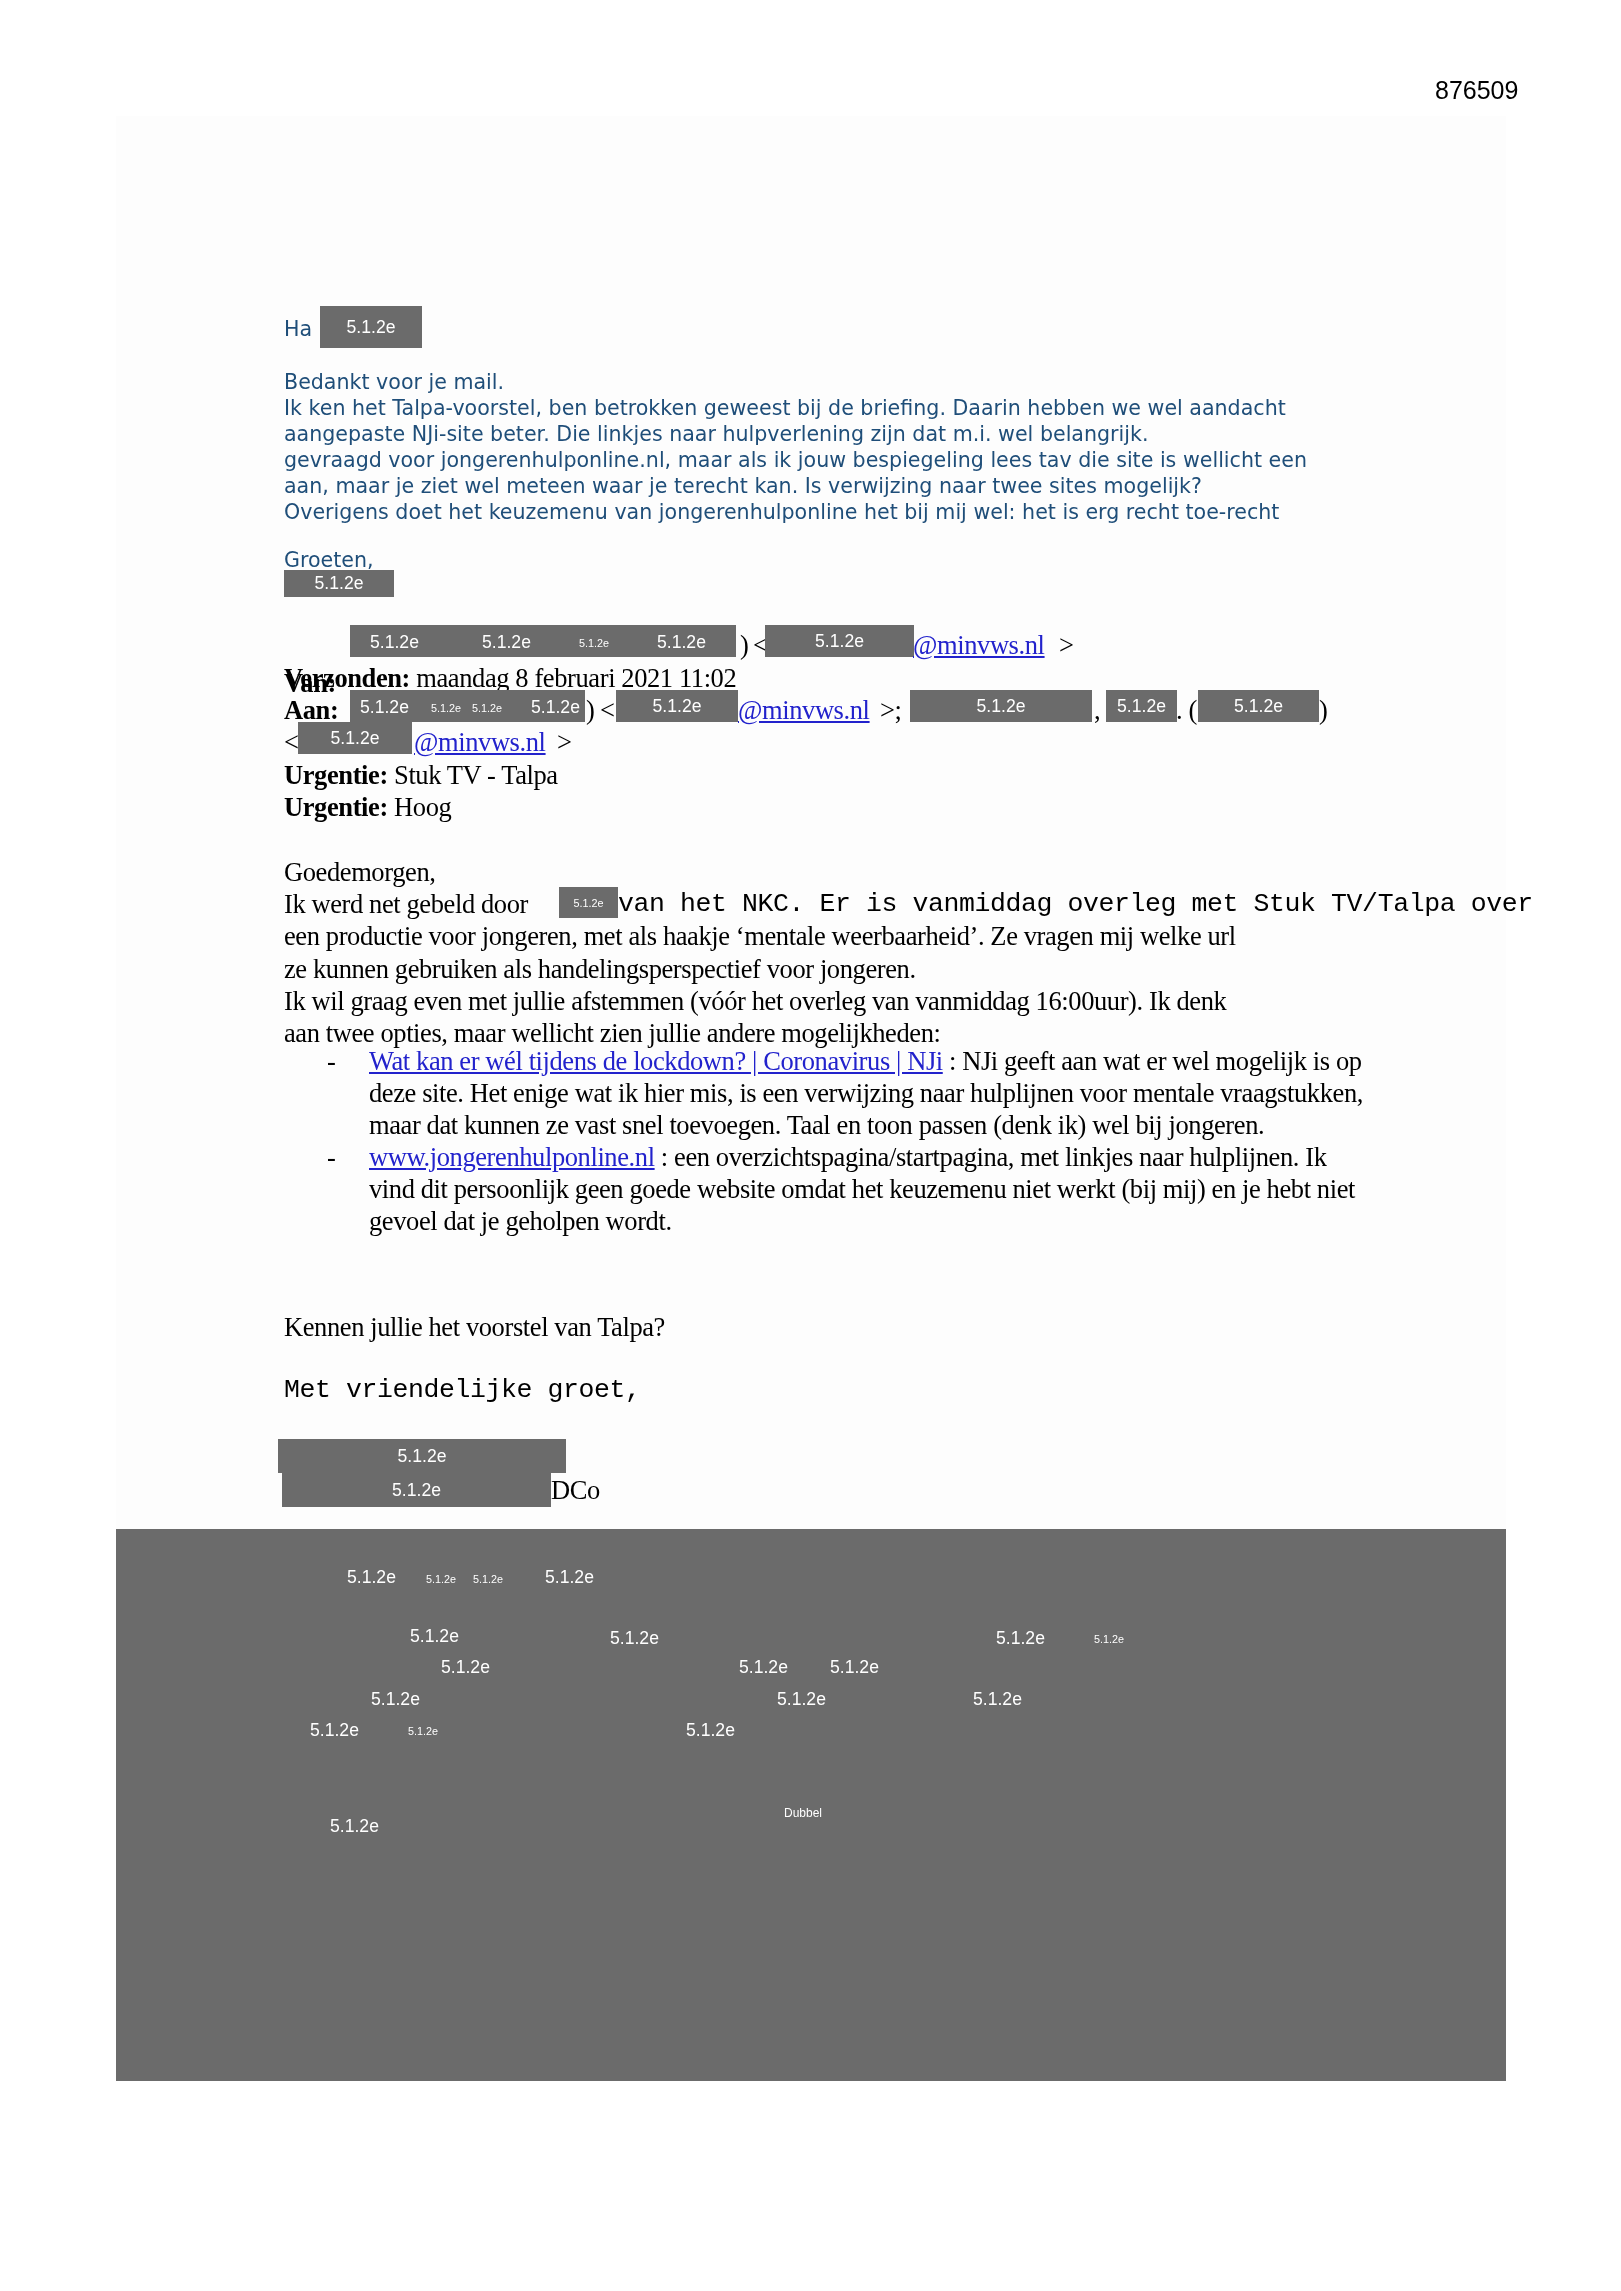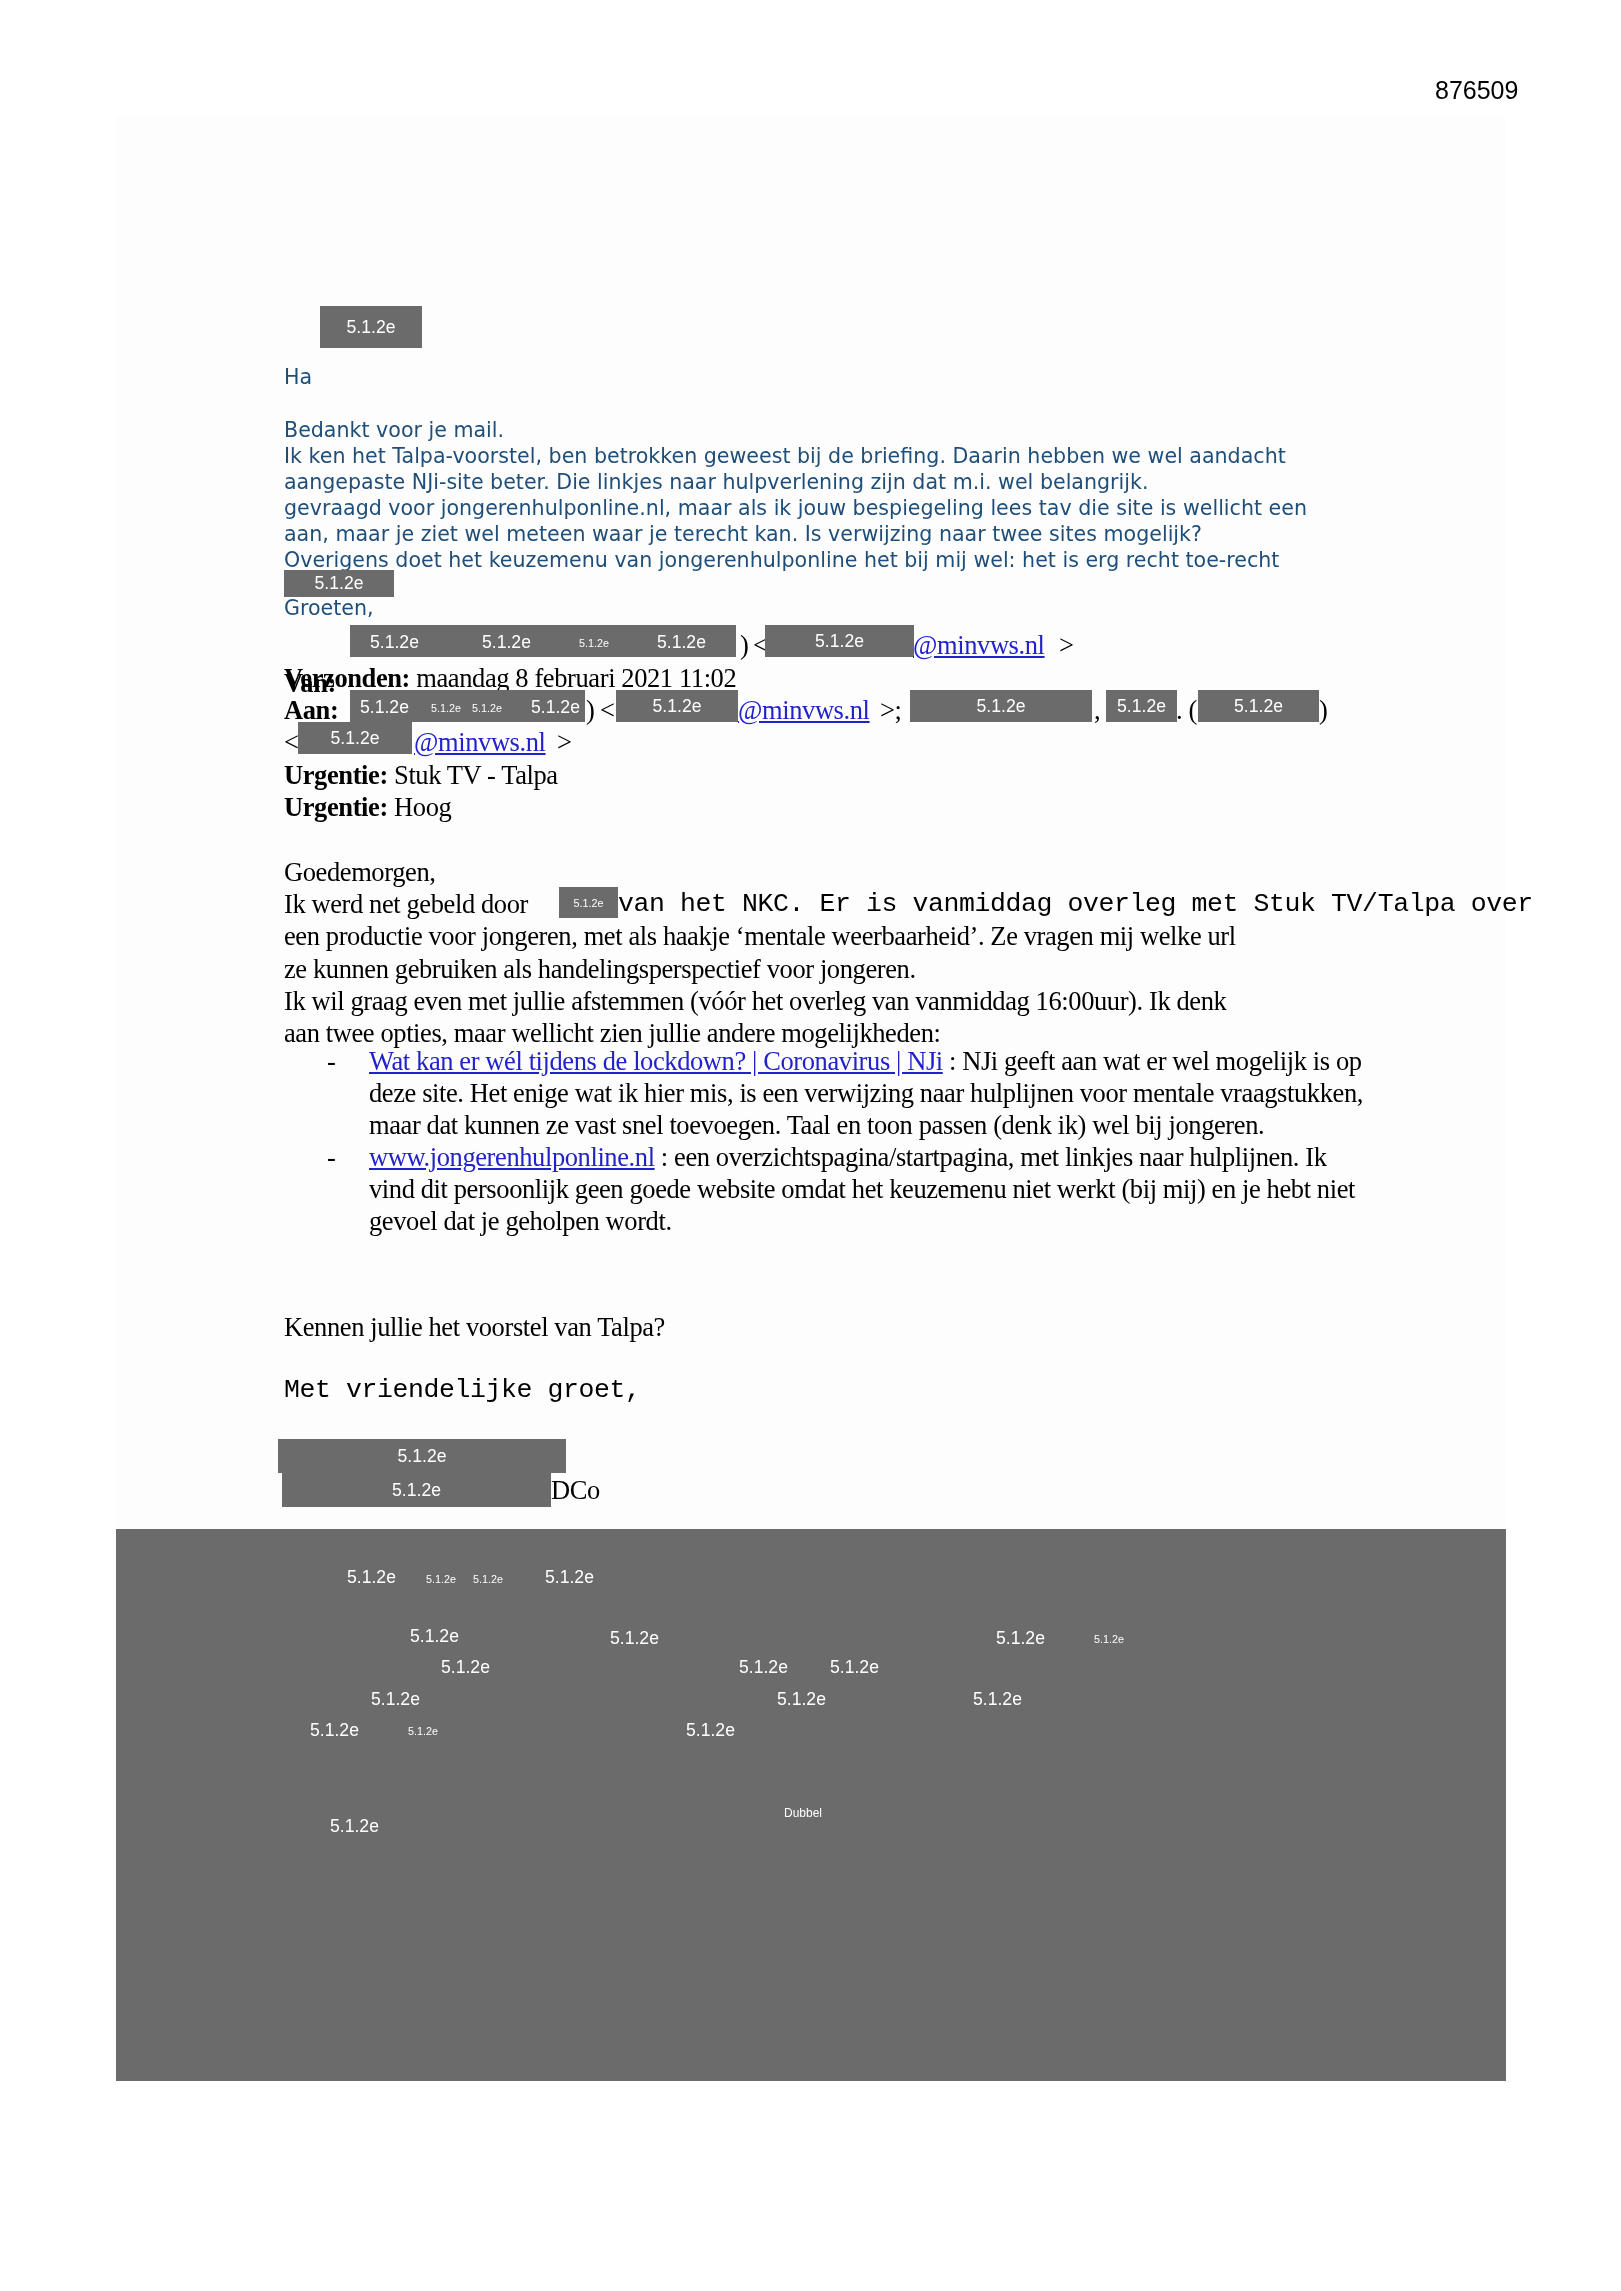--- a/index.html
+++ b/index.html
@@ -12,21 +12,20 @@
     font-family: "Liberation Sans", sans-serif; font-size: 25px; color: #000;
   }
   .page-area {
     position: absolute; left: 116px; top: 116px; width: 1390px; height: 1413px;
     background: #fdfdfd;
   }
   .abs { position: absolute; white-space: nowrap; }
   .reply {
     font-family: "DejaVu Sans", sans-serif; font-size: 20.6px; color: #1f4e79;
     line-height: 26px;
-    margin-top: 48px;
   }
   .serif {
     font-family: "Liberation Serif", serif; font-size: 26.5px; color: #000;
     line-height: 32px; letter-spacing: -0.4px;
   }
   .serif b { font-weight: bold; }
   .redact {
     position: absolute; background: #6b6b6b; color: #ffffff;
     font-family: "Liberation Sans", sans-serif; font-size: 17.6px;
     display: flex; align-items: center; justify-content: center;

